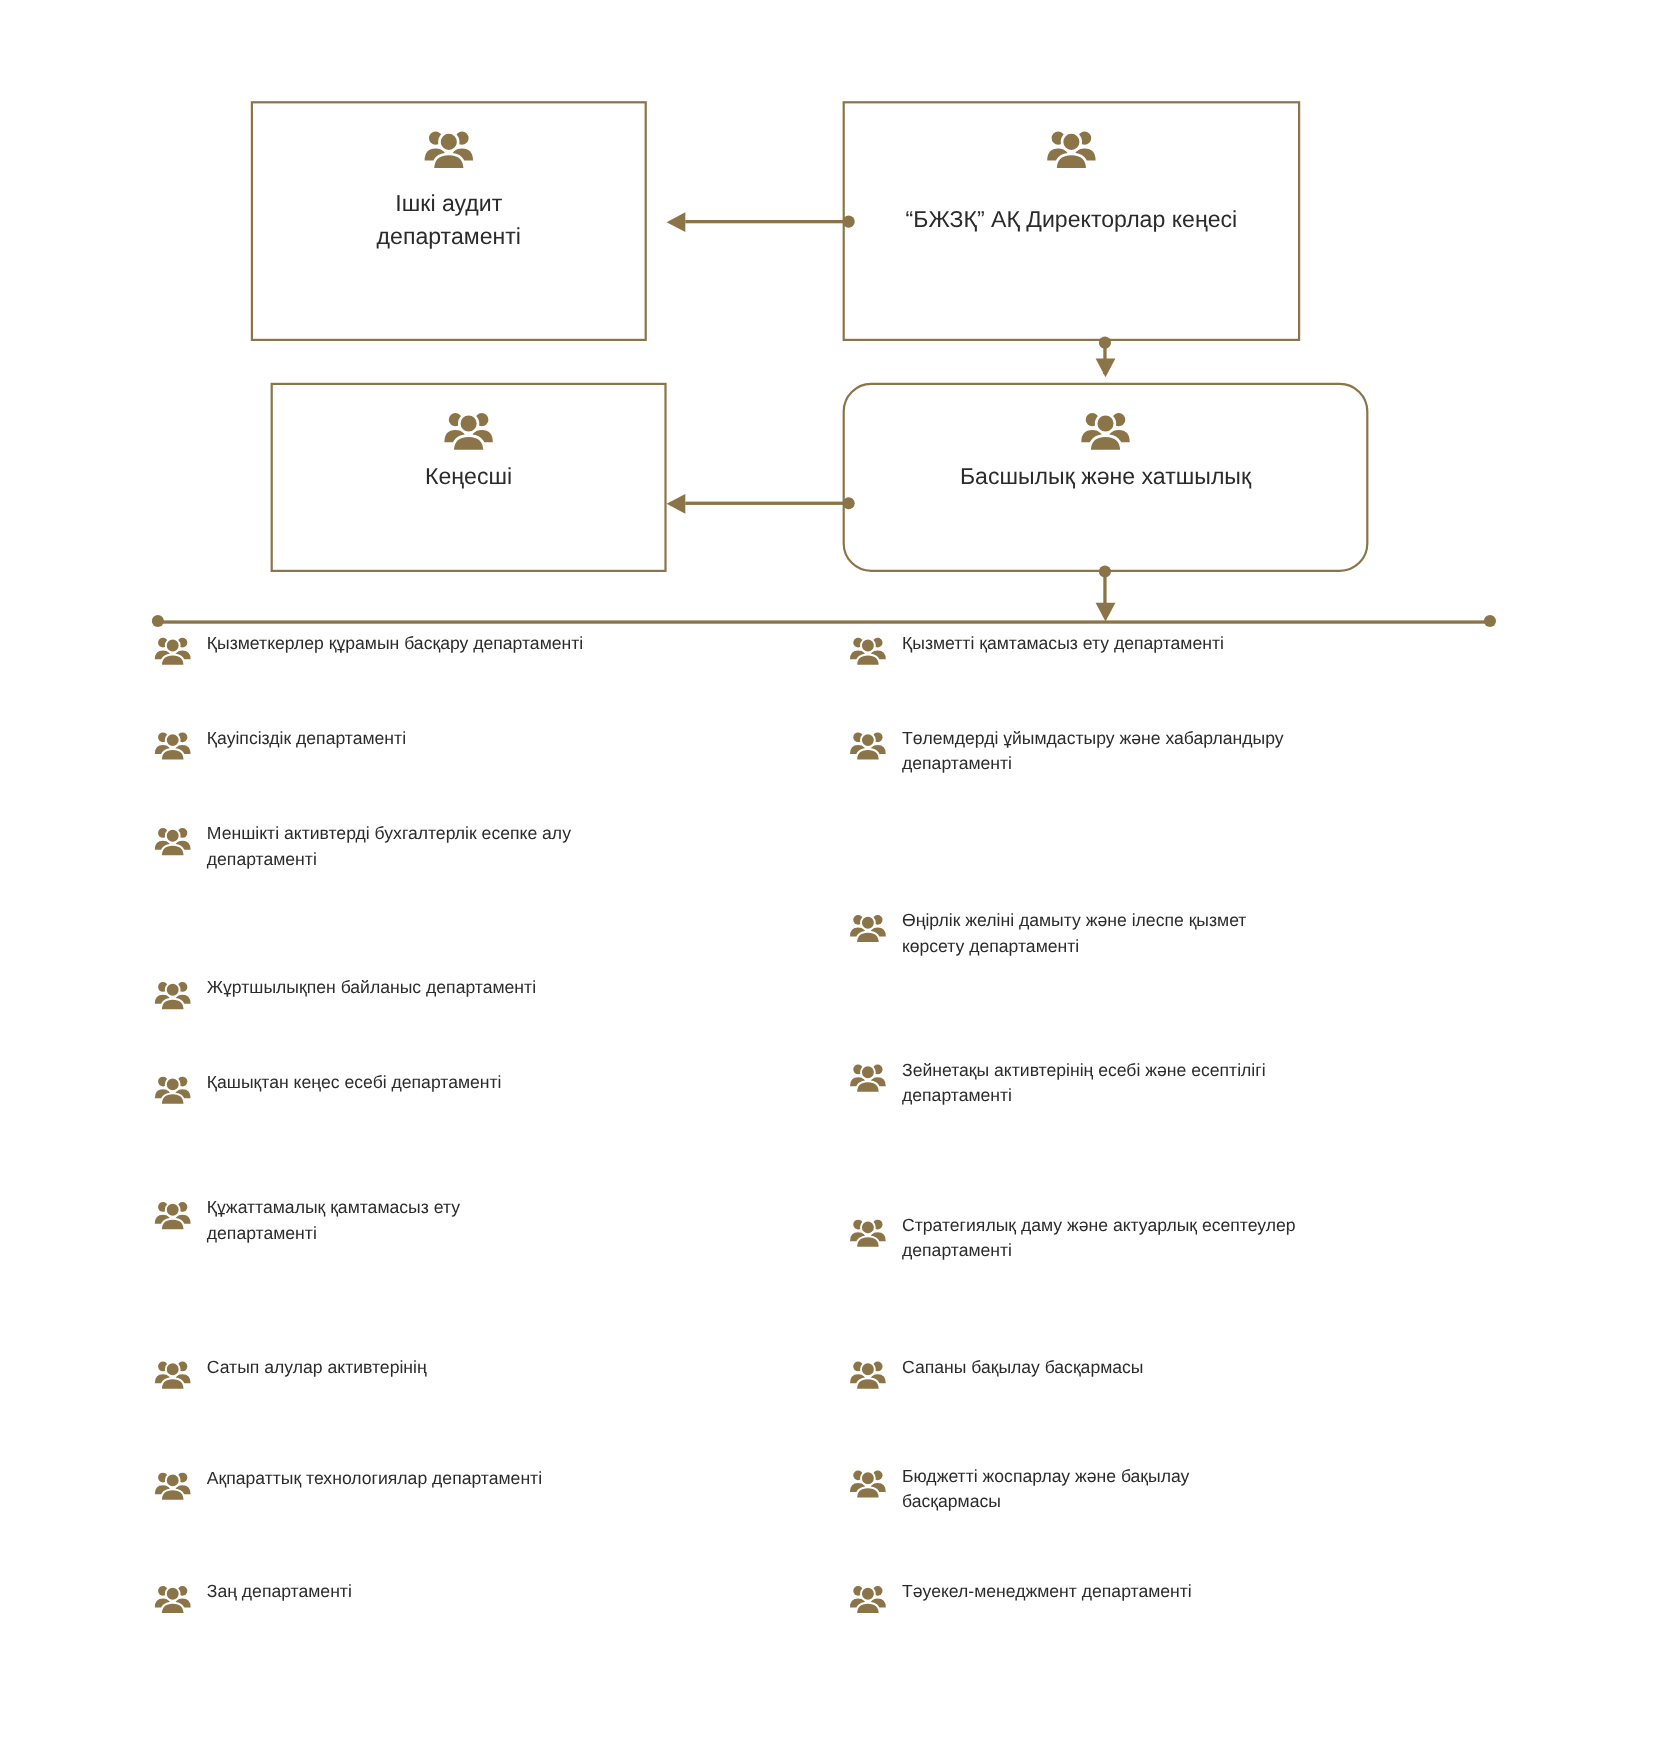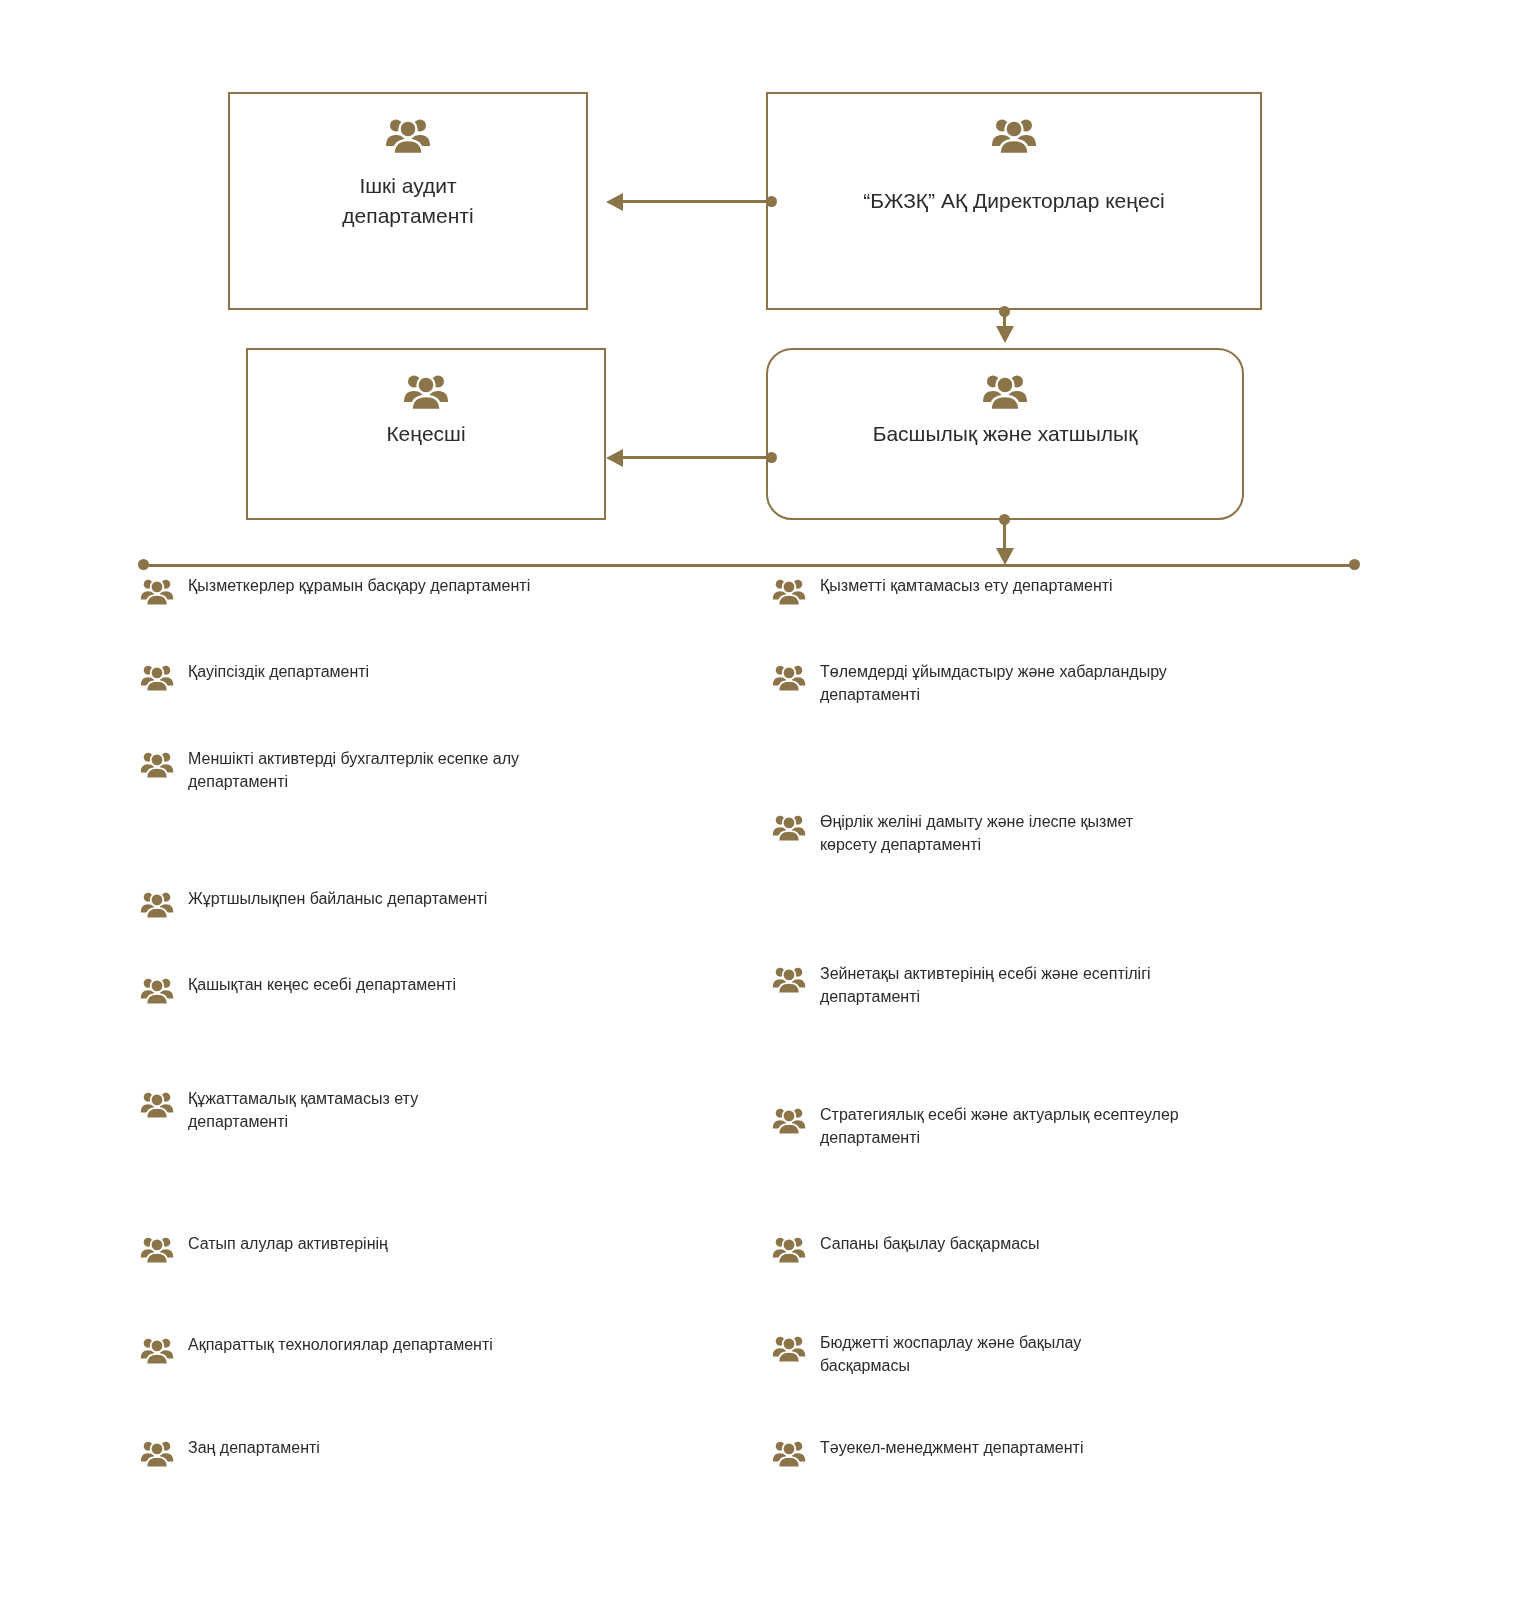--- a/index.html
+++ b/index.html
@@ -40,21 +40,21 @@
     text-align: center;
     color: #2b2b2b;
     font-size: 21px;
     line-height: 1.45;
     padding: 0 14px;
     box-sizing: border-box;
     white-space: pre-line;
   }
 
   #box-internal-audit { left: 228px; top: 92px;  width: 360px; height: 218px; }
-  #box-board         { left: 766px; top: 92px;  width: 496px; height: 218px; }
+  #box-board         { left: 766px; top: 92px;  width: 416px; height: 218px; }
   #box-advisor       { left: 246px; top: 348px; width: 360px; height: 172px; }
   #box-management    { left: 766px; top: 348px; width: 478px; height: 172px; border-radius: 26px; }
 
   
   .conn-line-h {
     position: absolute;
     height: 3px;
     background: #8a7448;
   }
   .conn-line-v {
@@ -374,21 +374,21 @@
           <circle cx="35" cy="9.5" r="6" fill="#8a7448"></circle>
           <path d="M25 30 q0 -11 10 -11 q10 0 10 11 z" fill="#8a7448"></path>
           <circle cx="23" cy="13" r="8.5" fill="#8a7448" stroke="#ffffff" stroke-width="2.4"></circle>
           <path d="M8.5 38 q0 -14 14.5 -14 q14.5 0 14.5 14 z" fill="#8a7448" stroke="#ffffff" stroke-width="2.4"></path>
         </svg>
       </span>
       <span class="dept-label">Төлемдерді ұйымдастыру және хабарландыру
 департаменті</span>
     </div>
 
-    <div class="dept-item" style="top:236px">
+    <div class="dept-item" style="top:252px">
       <span class="dept-icon">
         <svg width="34" height="30" viewBox="0 0 46 40" aria-hidden="true">
           <circle cx="11" cy="9.5" r="6" fill="#8a7448"></circle>
           <path d="M1 30 q0 -11 10 -11 q10 0 10 11 z" fill="#8a7448"></path>
           <circle cx="35" cy="9.5" r="6" fill="#8a7448"></circle>
           <path d="M25 30 q0 -11 10 -11 q10 0 10 11 z" fill="#8a7448"></path>
           <circle cx="23" cy="13" r="8.5" fill="#8a7448" stroke="#ffffff" stroke-width="2.4"></circle>
           <path d="M8.5 38 q0 -14 14.5 -14 q14.5 0 14.5 14 z" fill="#8a7448" stroke="#ffffff" stroke-width="2.4"></path>
         </svg>
       </span>
@@ -415,21 +415,21 @@
       <span class="dept-icon">
         <svg width="34" height="30" viewBox="0 0 46 40" aria-hidden="true">
           <circle cx="11" cy="9.5" r="6" fill="#8a7448"></circle>
           <path d="M1 30 q0 -11 10 -11 q10 0 10 11 z" fill="#8a7448"></path>
           <circle cx="35" cy="9.5" r="6" fill="#8a7448"></circle>
           <path d="M25 30 q0 -11 10 -11 q10 0 10 11 z" fill="#8a7448"></path>
           <circle cx="23" cy="13" r="8.5" fill="#8a7448" stroke="#ffffff" stroke-width="2.4"></circle>
           <path d="M8.5 38 q0 -14 14.5 -14 q14.5 0 14.5 14 z" fill="#8a7448" stroke="#ffffff" stroke-width="2.4"></path>
         </svg>
       </span>
-      <span class="dept-label">Стратегиялық есебі және актуарлық есептеулер
+      <span class="dept-label">Стратегиялық даму және актуарлық есептеулер
 департаменті</span>
     </div>
 
     <div class="dept-item" style="top:658px">
       <span class="dept-icon">
         <svg width="34" height="30" viewBox="0 0 46 40" aria-hidden="true">
           <circle cx="11" cy="9.5" r="6" fill="#8a7448"></circle>
           <path d="M1 30 q0 -11 10 -11 q10 0 10 11 z" fill="#8a7448"></path>
           <circle cx="35" cy="9.5" r="6" fill="#8a7448"></circle>
           <path d="M25 30 q0 -11 10 -11 q10 0 10 11 z" fill="#8a7448"></path>

